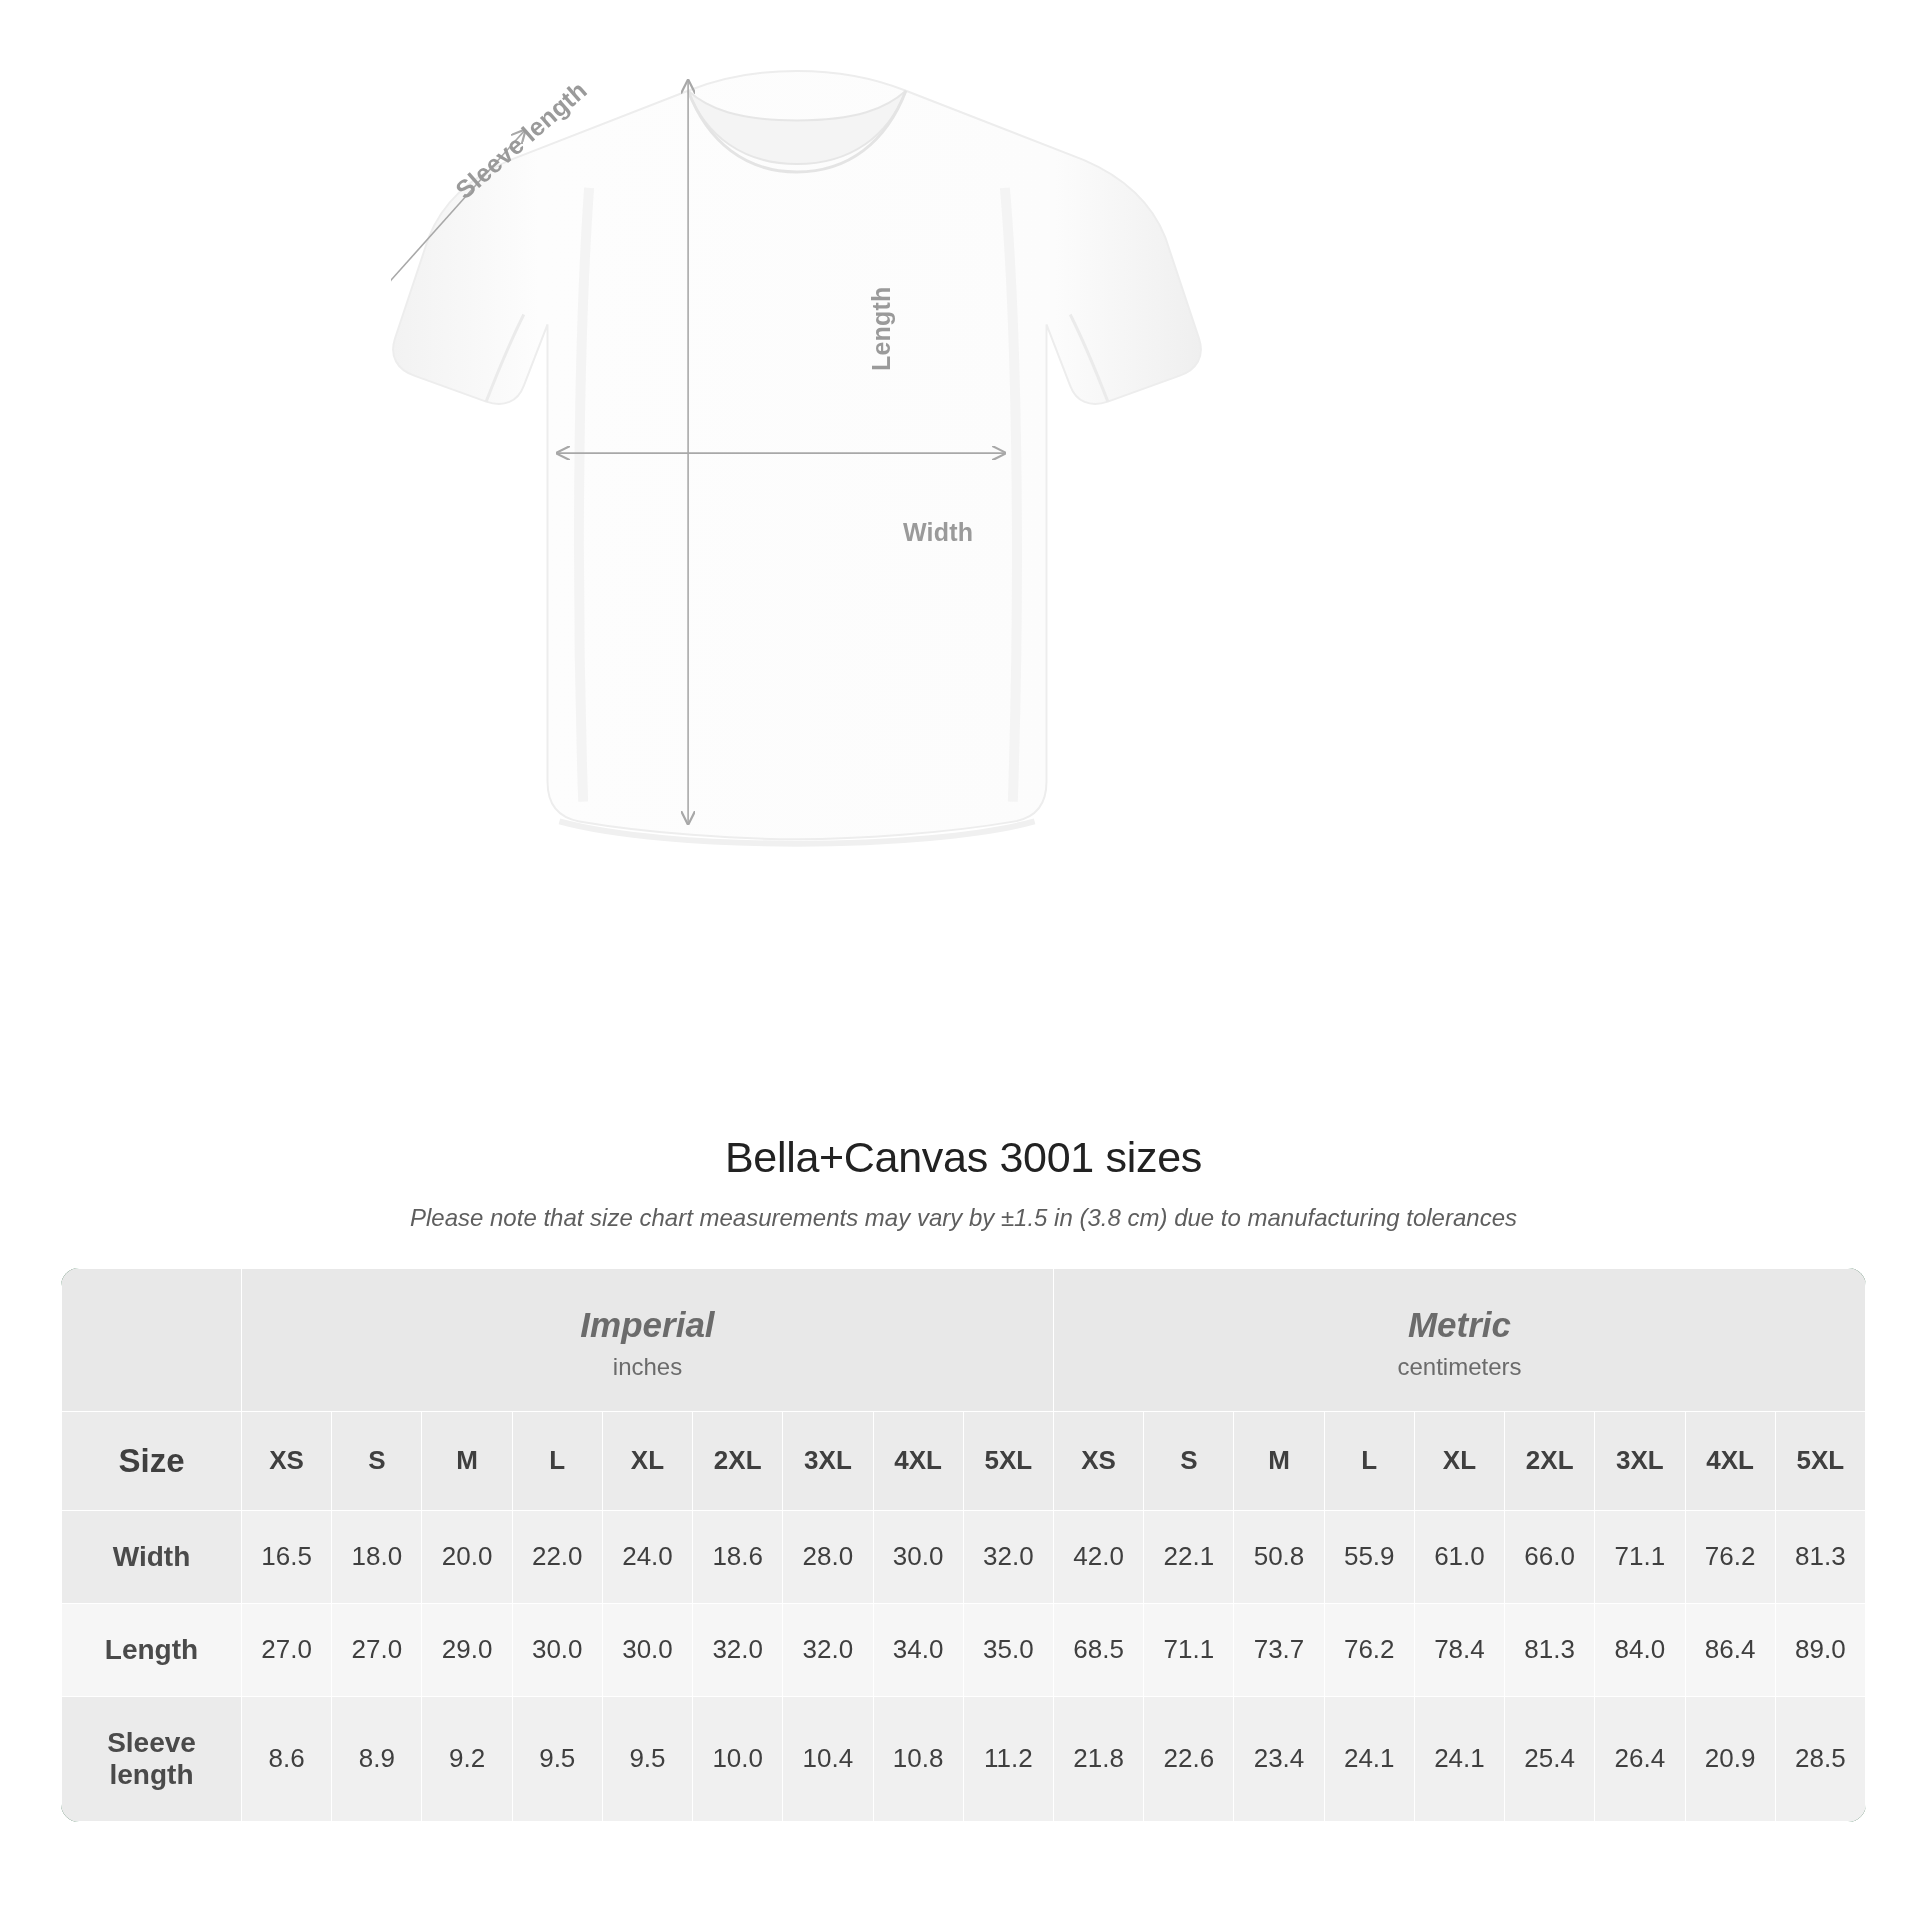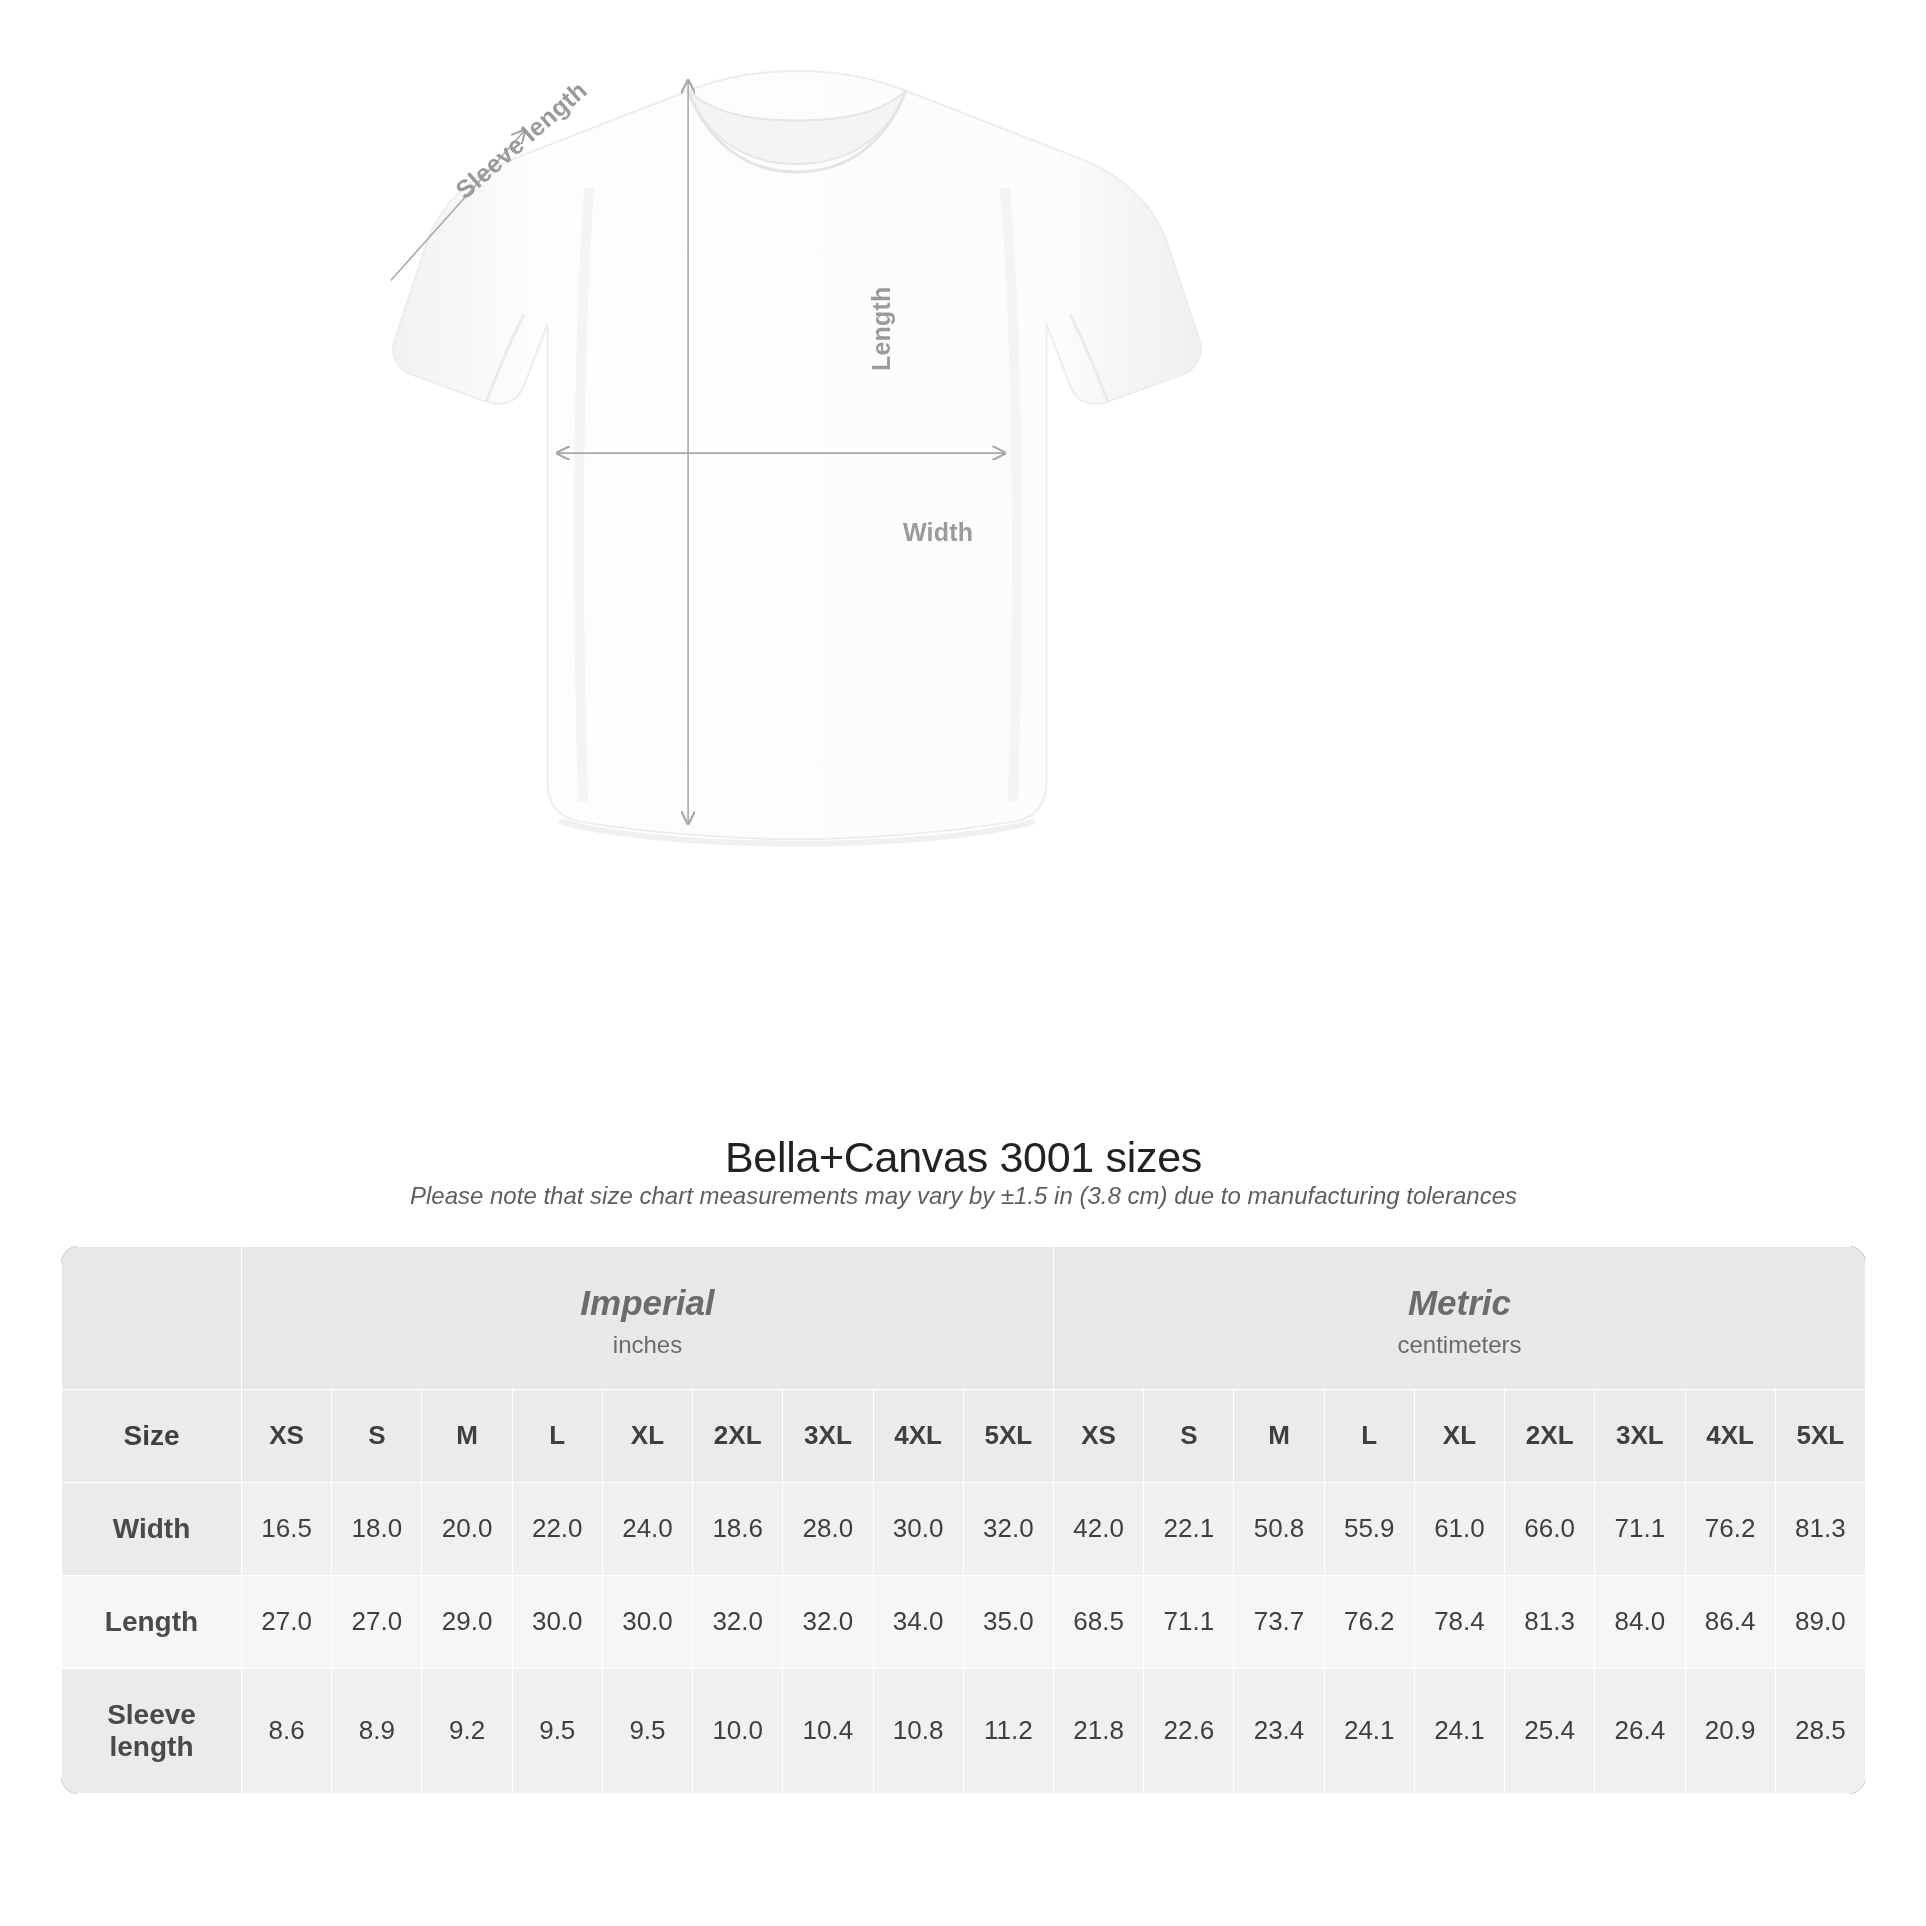--- a/index.html
+++ b/index.html
@@ -77,20 +77,21 @@
     font-size: 43px;
     font-weight: normal;
     color: #222222;
     margin: 0;
     letter-spacing: -0.3px;
   }
   .chart-note {
     font-size: 24px;
     font-style: italic;
     color: #5e5e5e;
+    margin-top: 22px;
   }
 
   
   .table-wrap {
     margin: 36px 61px 0 61px;
     border-radius: 18px;
     overflow: hidden;
     background: #14532d;
   }
   table.size-table {
@@ -124,21 +125,21 @@
     margin-top: 6px;
   }
   .hdr-row td {
     background: #ebebeb;
     padding: 30px 0;
     font-weight: bold;
     color: #4a4a4a;
     font-size: 27px;
   }
   .hdr-row td.rowlabel {
-    font-size: 28px;
+    font-size: 33px;
   }
   .data-row td {
     padding: 30px 0;
     background: #f0f0f0;
     color: #3d3d3d;
     font-size: 27px;
   }
   .data-row td.rowlabel {
     background: #ebebeb;
     font-weight: bold;

